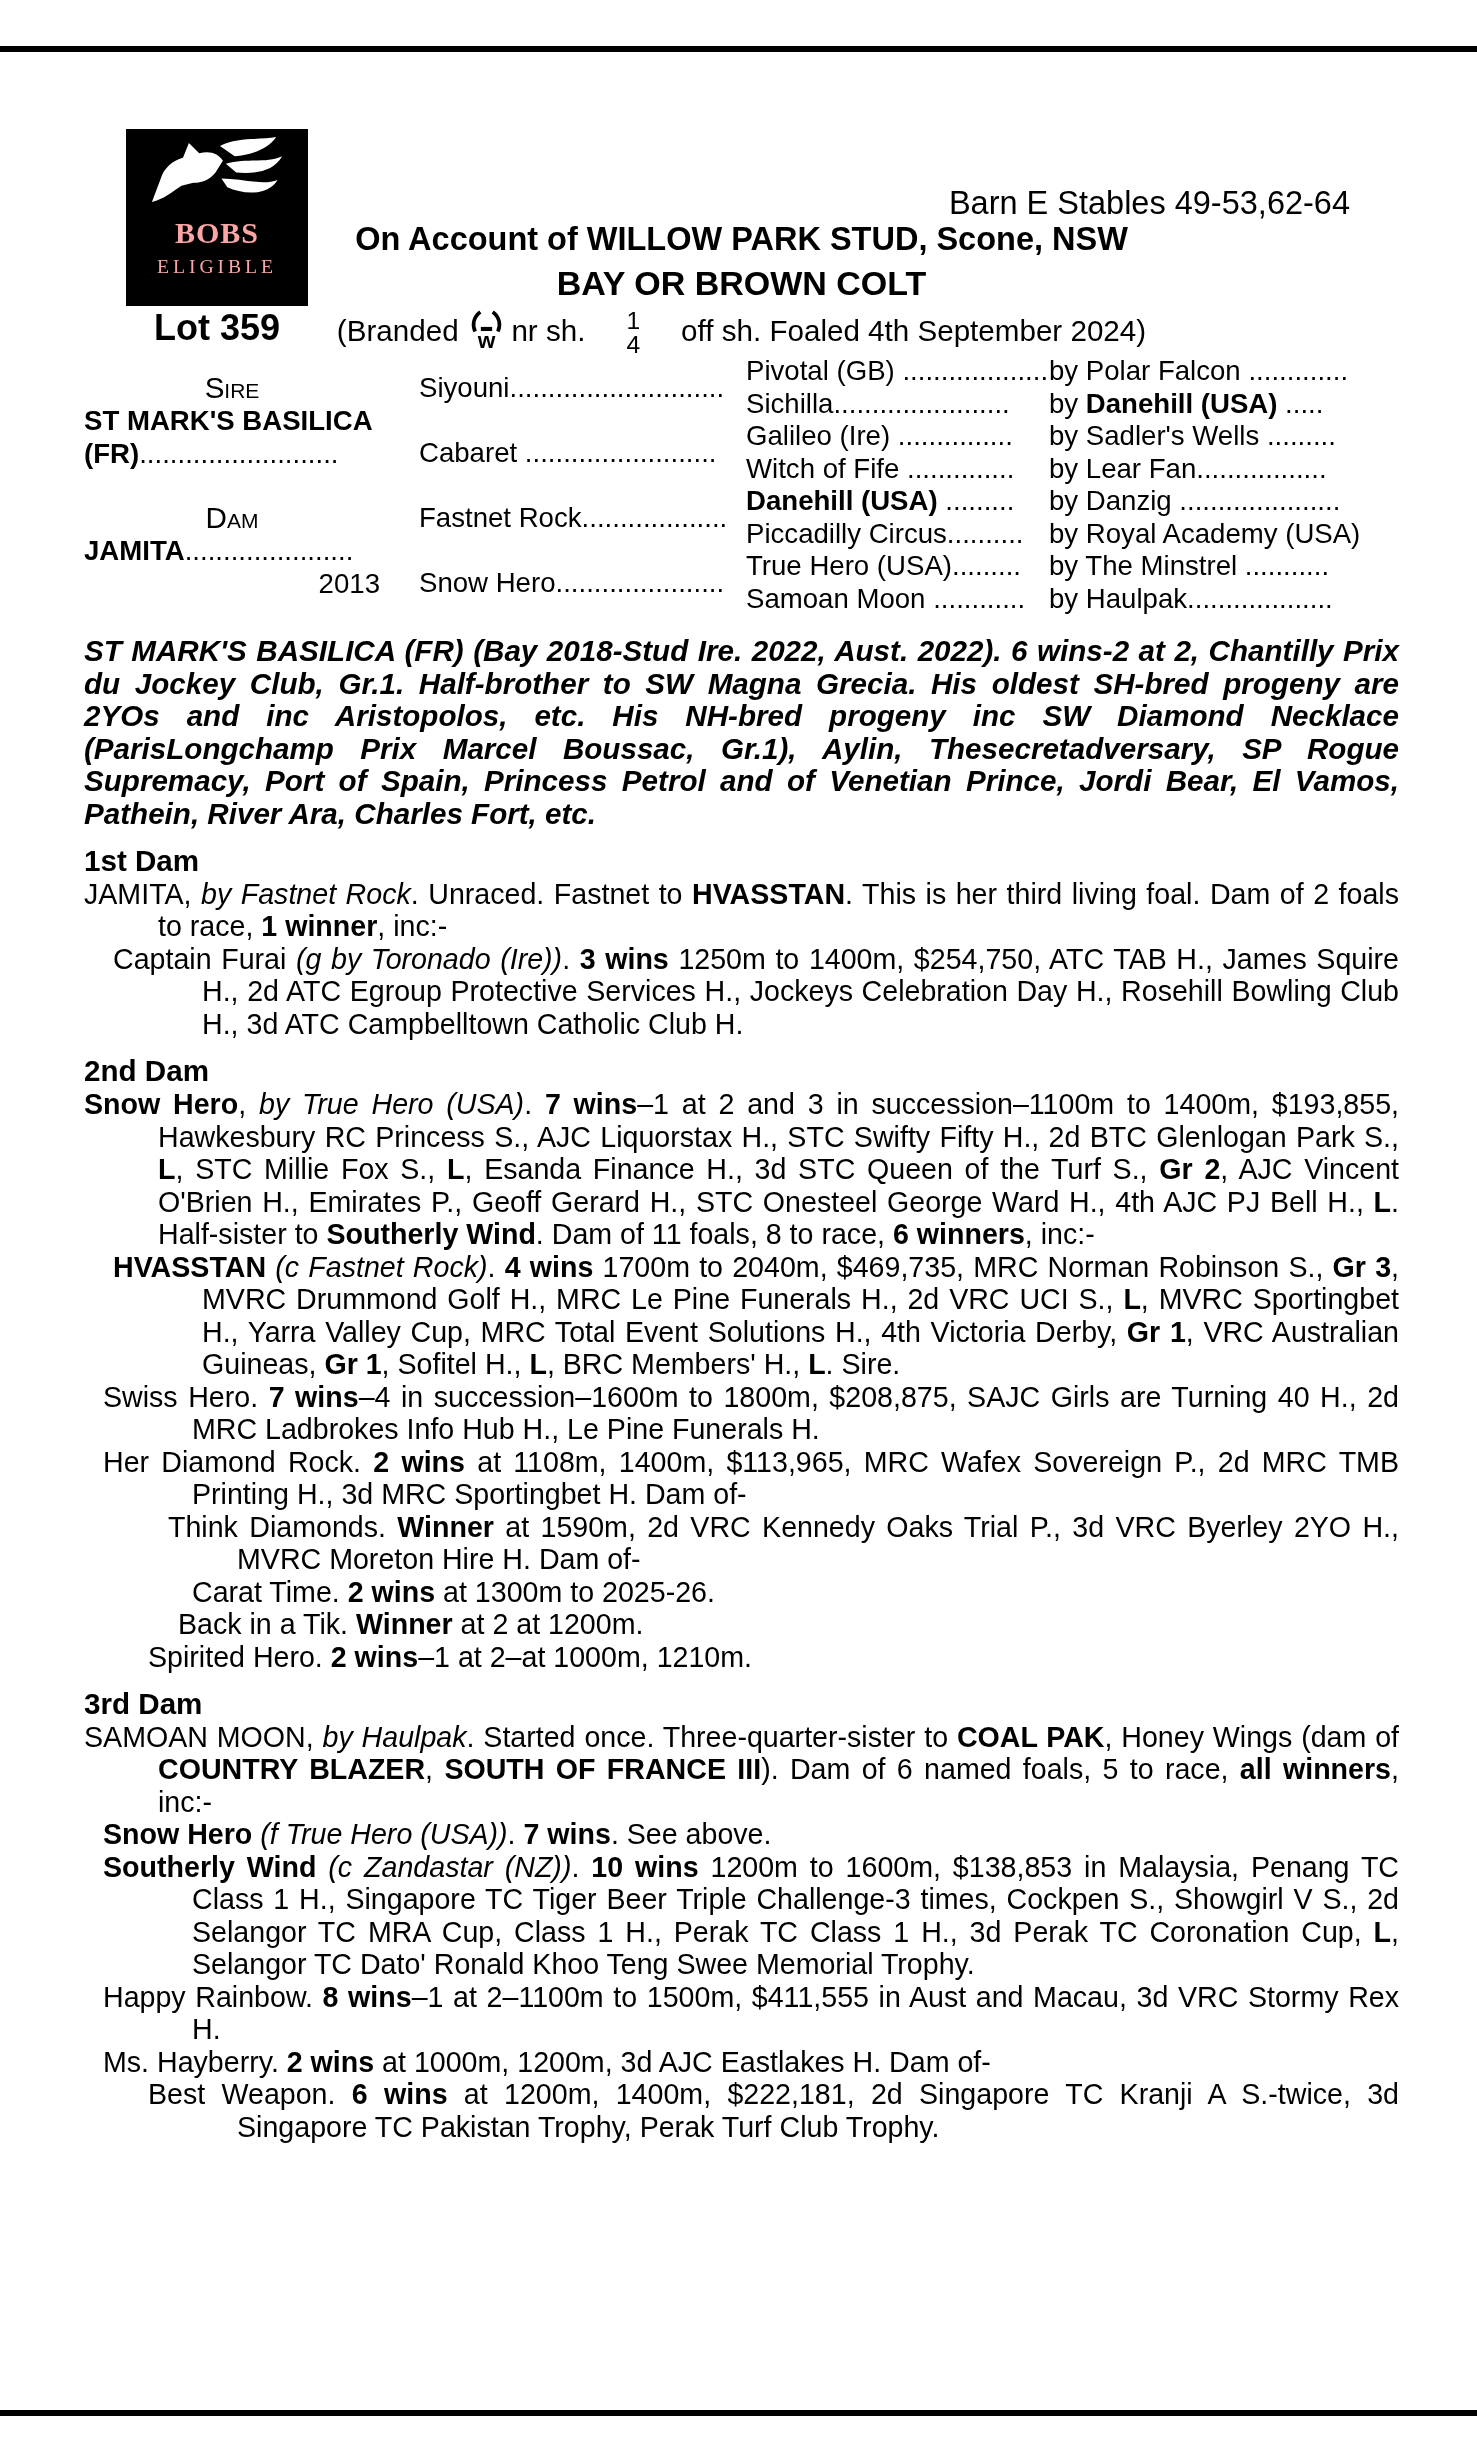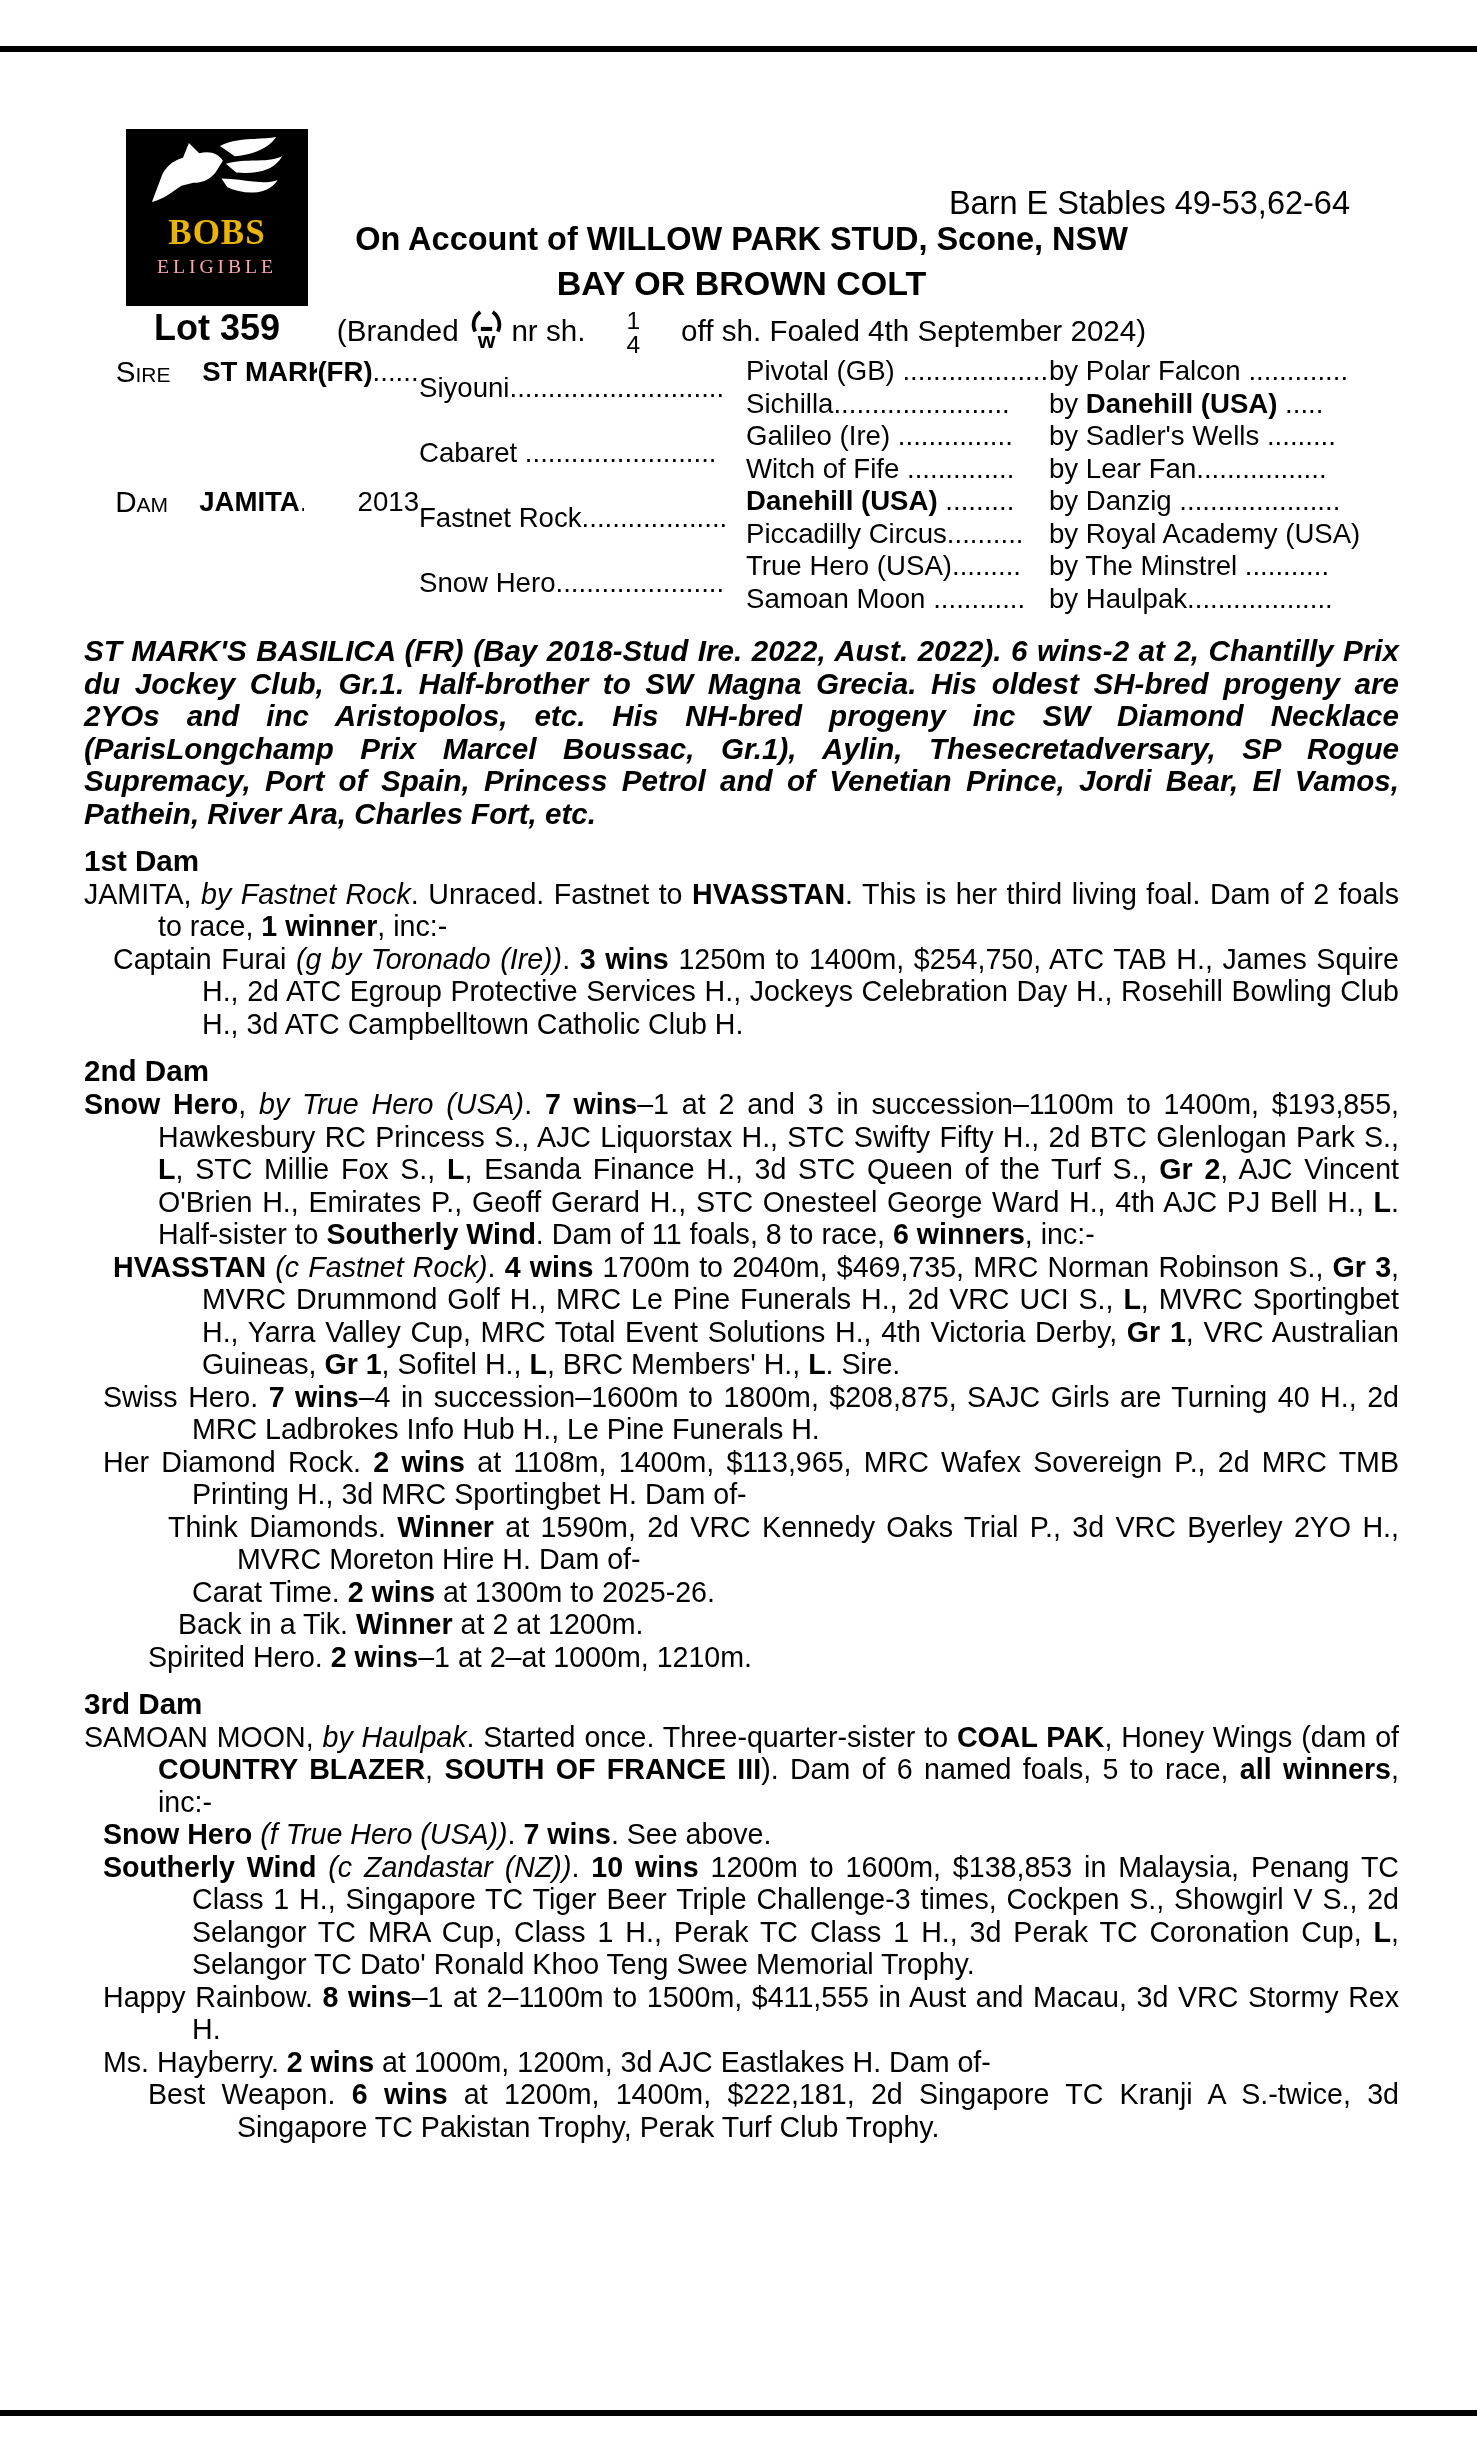--- a/index.html
+++ b/index.html
@@ -6,42 +6,42 @@
   .page{position:relative;width:1478px;height:2463px;background:#ffffff;color:#000;
         font-family:"Liberation Sans", sans-serif;}
   .rule{position:absolute;left:0;width:1478px;height:5.9px;background:#000;}
   .rule.top{top:46px;}
   .rule.bottom{top:2410px;}
 
   
   .logo-box{position:absolute;left:126px;top:129px;width:182px;height:177px;background:#000;
             display:flex;flex-direction:column;align-items:center;justify-content:flex-start;}
   .logo-horse{width:148px;height:71px;margin-top:7.9px;}
-  .logo-word{color:#eab308;font-family:"Liberation Serif", serif;font-size:35px;font-weight:700;
+  .logo-word{color:#fca5a5;font-family:"Liberation Serif", serif;font-size:30px;font-weight:700;
              line-height:45px;letter-spacing:1px;margin-top:2px;}
   .logo-sub{color:#fca5a5;font-family:"Liberation Serif", serif;font-size:19.7px;letter-spacing:3.9px;
             line-height:23.6px;}
   .lot{position:absolute;left:116px;top:307px;width:202px;text-align:center;
        font-size:36px;font-weight:700;}
 
   
   .head{position:absolute;left:84px;top:185px;width:1315px;}
   .barn{text-align:right;padding-right:49px;font-size:32.5px;font-weight:400;line-height:36px;}
   .account{text-align:center;font-size:32.5px;font-weight:700;line-height:36px;}
   .title{text-align:center;font-size:34px;font-weight:700;line-height:49px;margin-top:2px;}
   .brandline{text-align:center;font-size:29.6px;line-height:45px;margin-top:0px;}
   .brand-svg{display:inline-block;width:35px;height:43px;vertical-align:middle;margin:0 7.9px 5.9px 9.9px;}
   .frac{display:inline-flex;flex-direction:column;vertical-align:middle;text-align:center;
         font-size:24.6px;line-height:24.6px;margin:0 41px 0 41px;}
 
   
   .ped{position:absolute;left:84px;top:355px;width:1315px;display:grid;
        grid-template-columns:335px 315px 1fr;grid-template-rows:repeat(8,32.5px);
        font-size:27.6px;}
-  .c1{grid-column:1;display:flex;flex-direction:row;justify-content:center;overflow:hidden;}
+  .c1{grid-column:1;display:flex;flex-direction:column;justify-content:center;overflow:hidden;}
   .c1.sire-cell{grid-row:1/5;}
   .c1.dam-cell{grid-row:5/9;}
   .cap{width:296px;text-align:center;font-variant:small-caps;font-size:29.6px;line-height:33px;}
   .nm{line-height:33px;white-space:nowrap;overflow:hidden;}
   .yr{width:296px;text-align:right;line-height:33px;}
   .c2{grid-column:2;display:flex;align-items:center;white-space:nowrap;overflow:hidden;}
   .g2-0{grid-row:1/3;} .g2-1{grid-row:3/5;} .g2-2{grid-row:5/7;} .g2-3{grid-row:7/9;}
   .c3{grid-column:3;display:flex;align-items:center;white-space:nowrap;overflow:hidden;margin-left:12px;}
   .r1{grid-row:1;} .r2{grid-row:2;} .r3{grid-row:3;} .r4{grid-row:4;}
   .r5{grid-row:5;} .r6{grid-row:6;} .r7{grid-row:7;} .r8{grid-row:8;}

